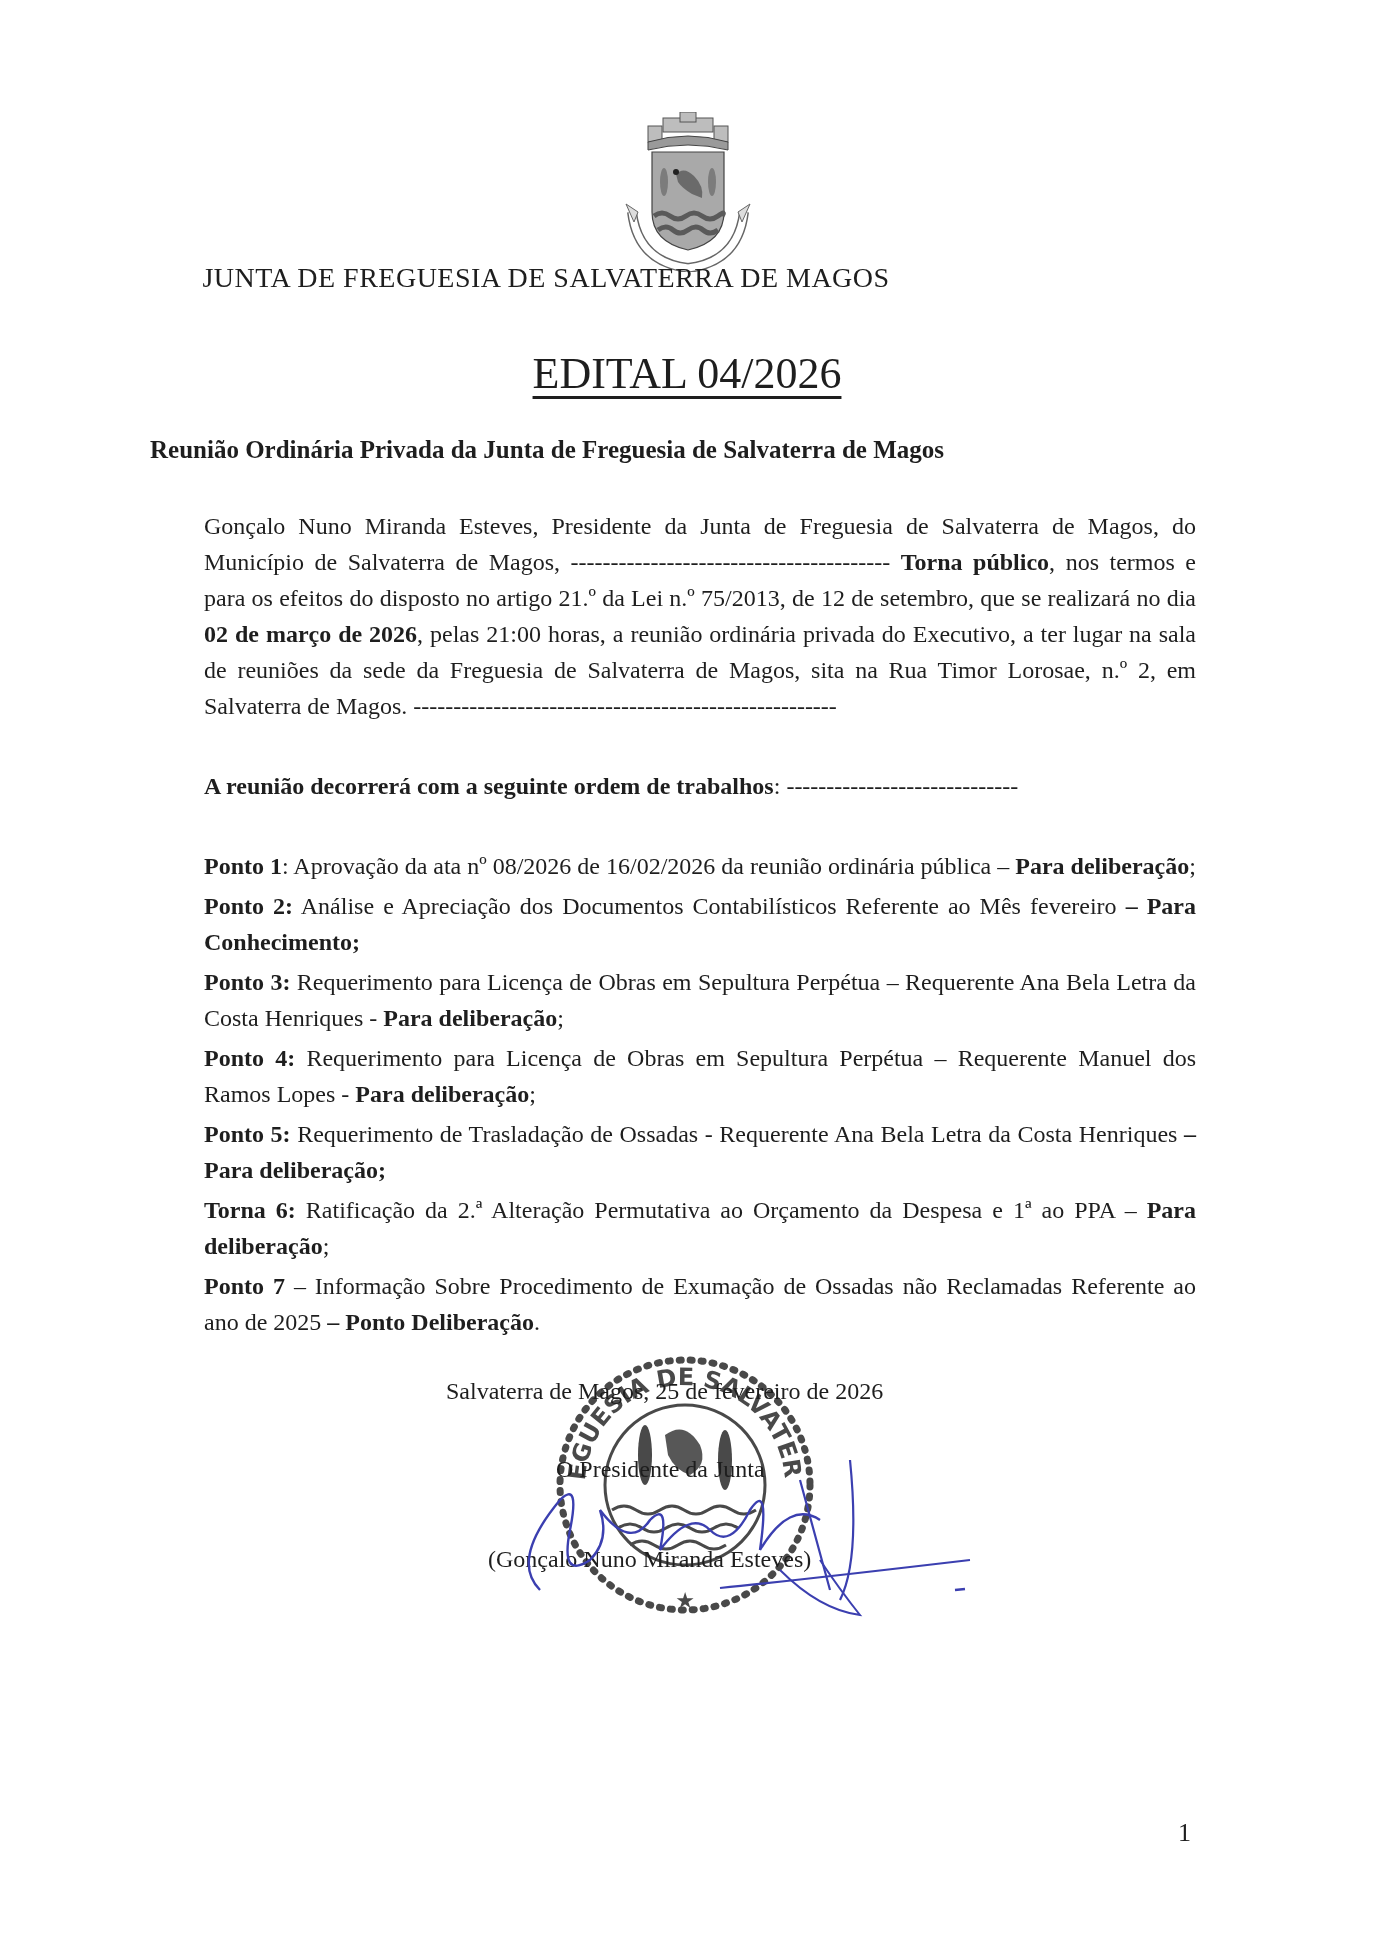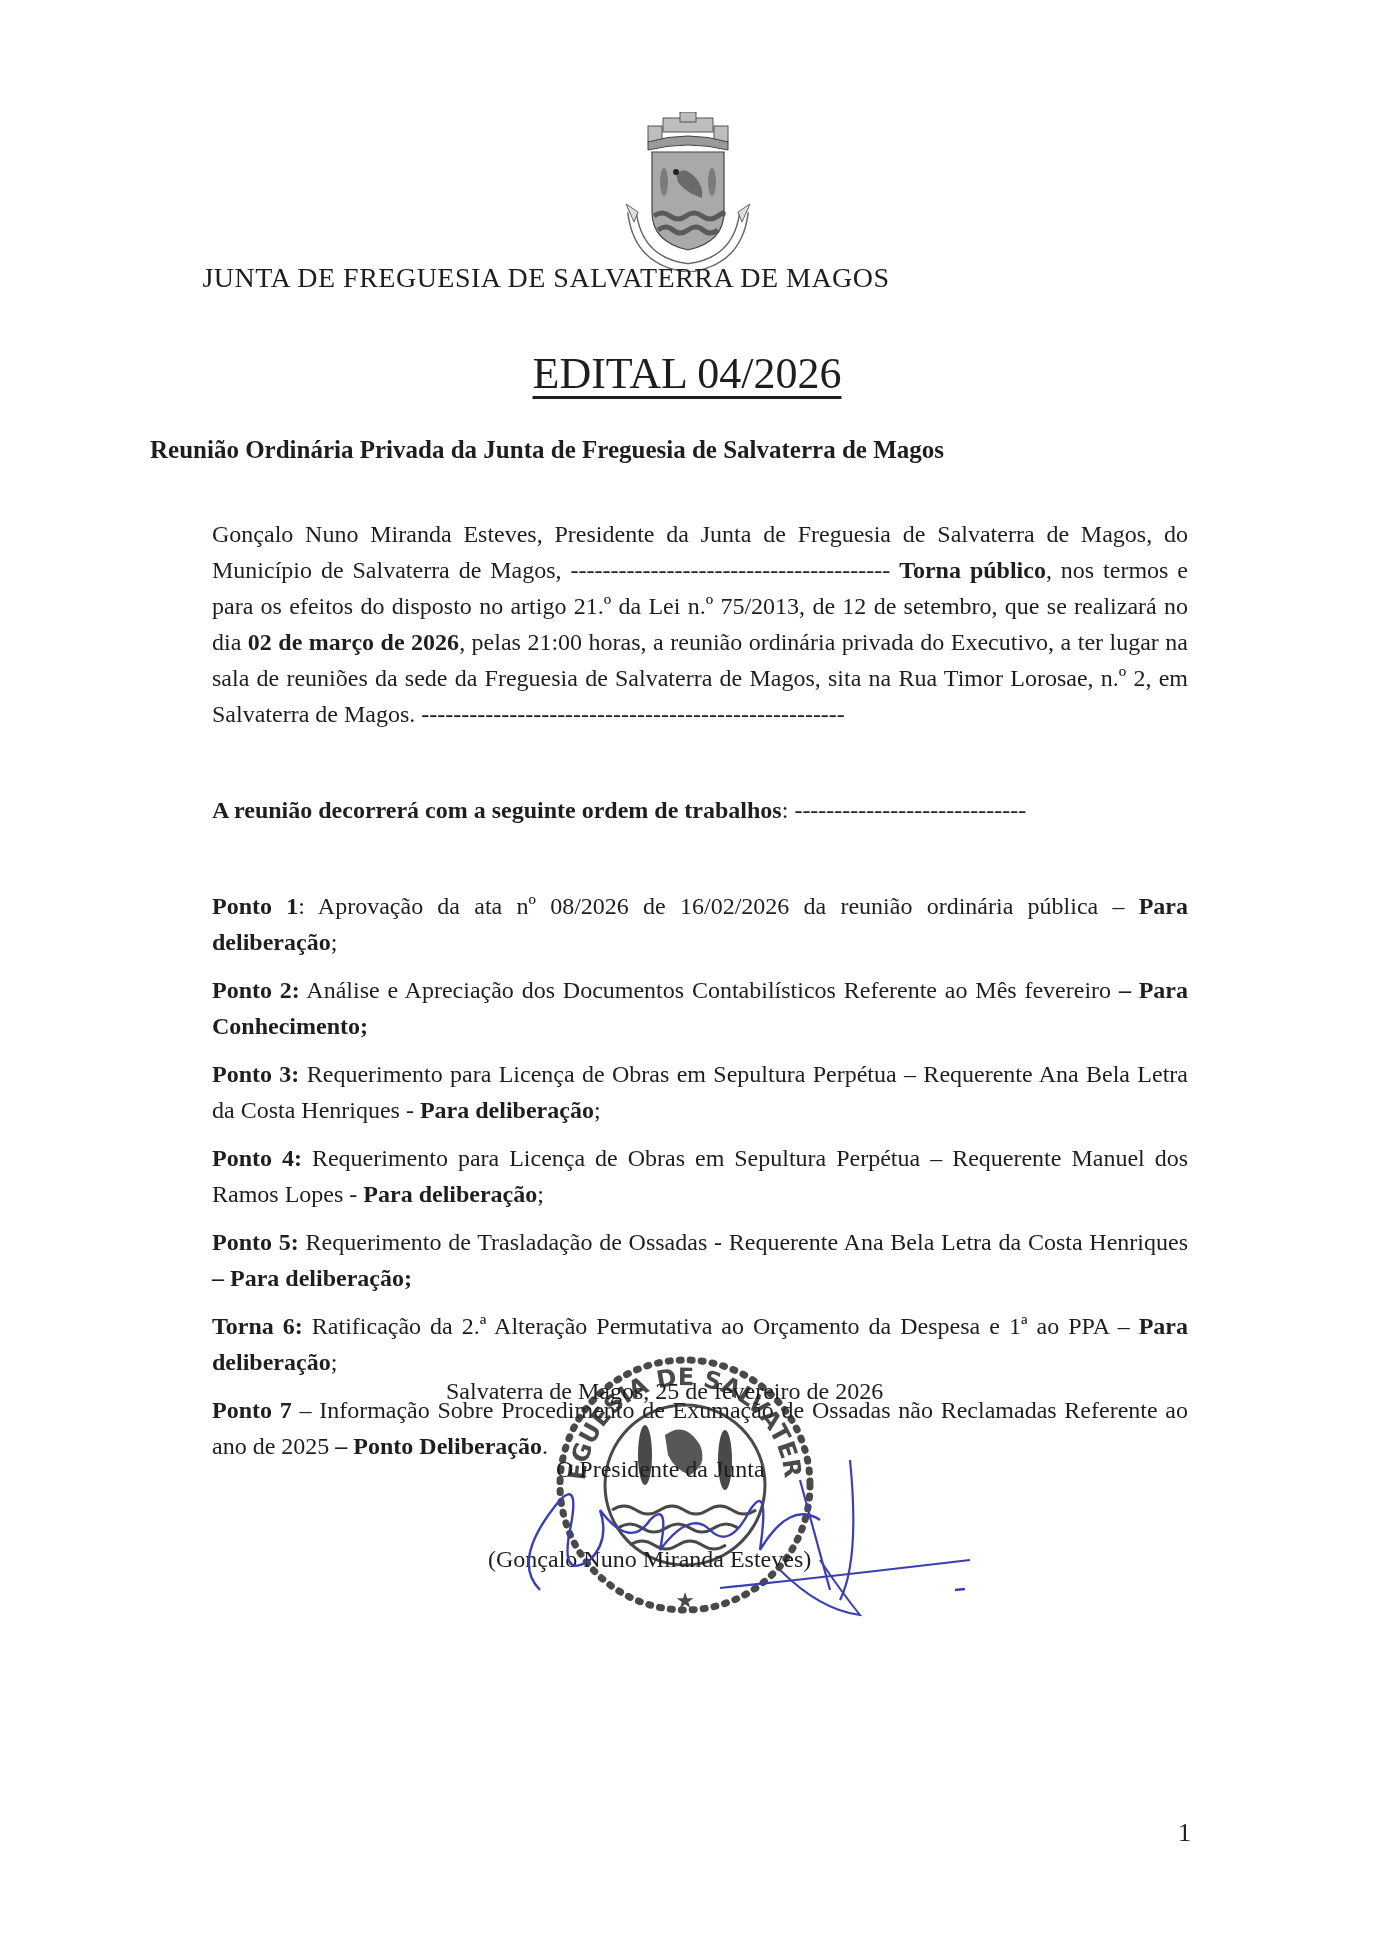--- a/index.html
+++ b/index.html
@@ -14,21 +14,21 @@
 
   .edital { position: absolute; left: 0; width: 1374px; top: 348px; text-align: center;
             font-size: 44px; }
   .edital span { text-decoration: underline; text-underline-offset: 8px; text-decoration-thickness: 3px; }
 
   .subtitle { position: absolute; left: 0; width: 1094px; top: 436px; text-align: center;
               font-size: 25px; font-weight: bold; }
 
   .body { position: absolute; left: 200px; width: 1000px; top: 504px;
           font-size: 24px; line-height: 36px; text-align: justify; }
-  .body p { margin: 12px; }
+  .body p { margin: 4px; }
   .body .gap { height: 36px; }
   b { font-weight: bold; }
 
   .agenda-item { margin: 0; }
 
   .sign-block { position: absolute; left: 0; width: 1374px; top: 1378px; font-size: 24px; }
   .place-date { position: absolute; left: 446px; top: 0; }
   .role { position: absolute; left: 556px; top: 78px; }
   .name { position: absolute; left: 488px; top: 168px; }
 

